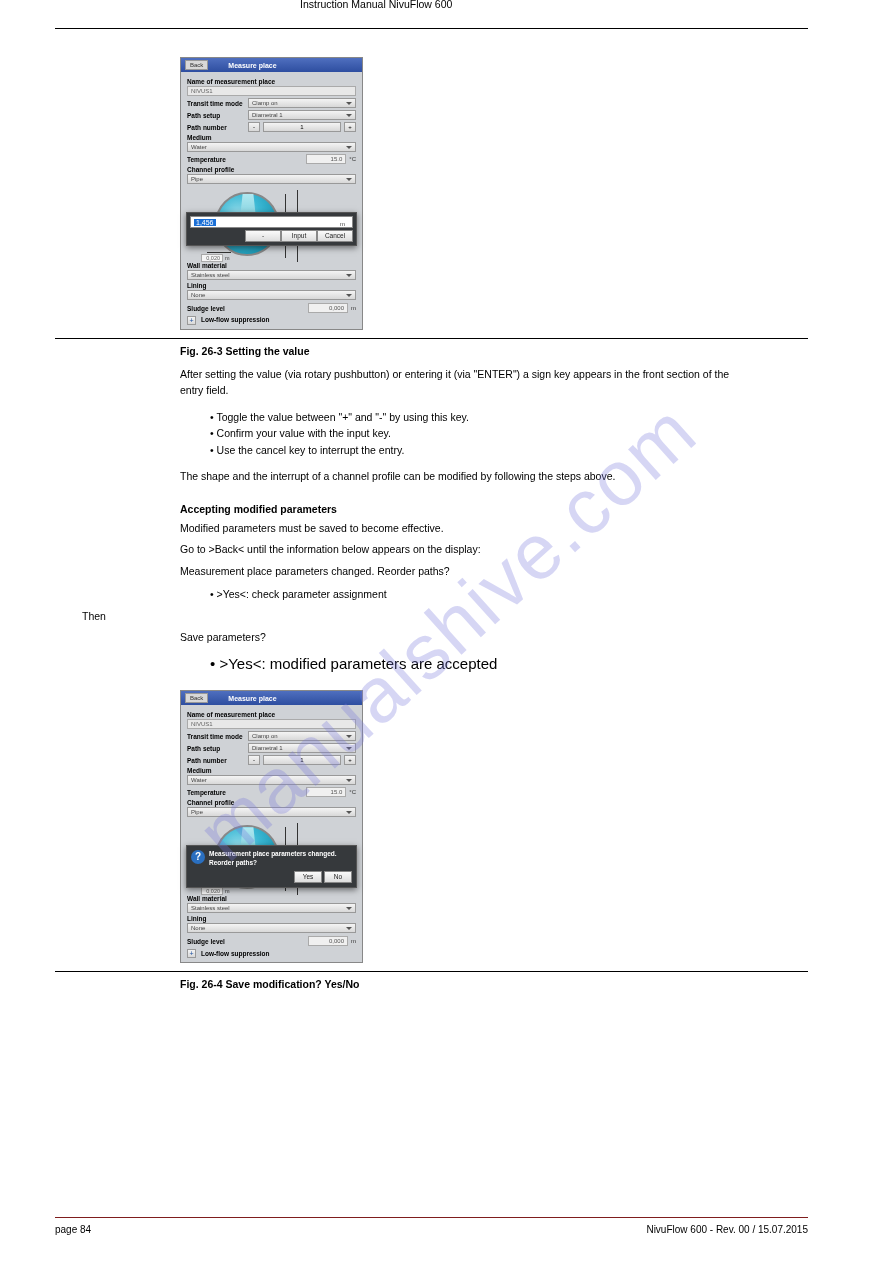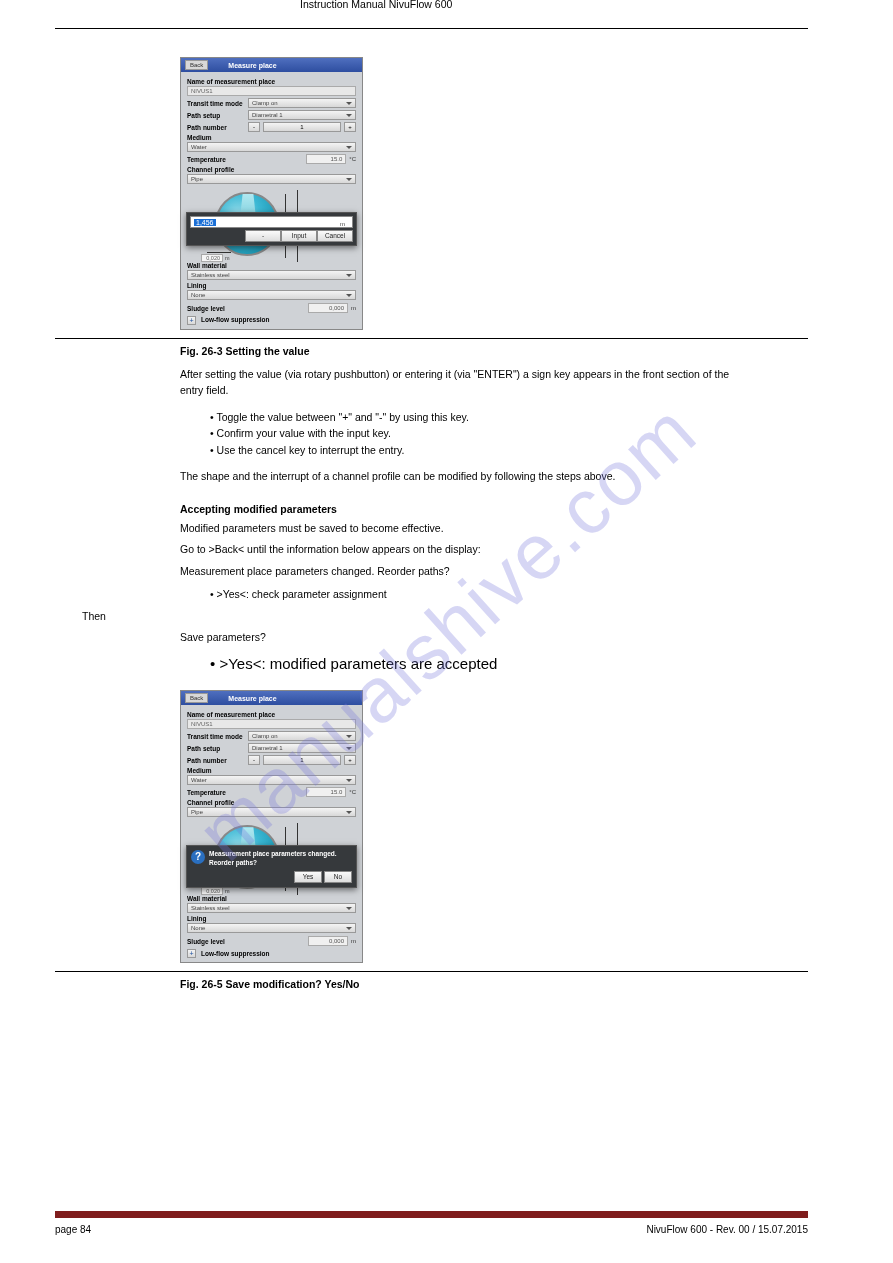--- a/index.html
+++ b/index.html
@@ -231,21 +231,21 @@
     font-size: 7px;
     color: #1a4fa0;
     margin-right: 3px;
     vertical-align: middle;
   }
   .footer {
     position: absolute;
     bottom: 28px;
     left: 55px;
     right: 85px;
-    border-top: 7px solid #7f1d1d;
+    border-top: 1px solid #7f1d1d;
     padding-top: 6px;
     display: flex;
     justify-content: space-between;
     font-size: 10px;
   }
   .watermark {
     position: absolute;
     left: 50%; top: 50%;
     transform: translate(-50%, -50%) rotate(-42deg);
     font-size: 78px;
@@ -451,20 +451,20 @@
         <div class="msg-text">Measurement place parameters changed. Reorder paths?</div>
       </div>
       <div class="msg-btns">
         <div class="msg-btn">Yes</div>
         <div class="msg-btn">No</div>
       </div>
     </div>
   </div>
 
   <hr class="hr" style="margin-top:8px;">
-  <div class="caption">Fig. 26-5 Save modification? Yes/No</div>
+  <div class="caption">Fig. 26-4 Save modification? Yes/No</div>
 
 </div>
 
 <div class="footer">
   <span>page 84</span>
   <span>NivuFlow 600 - Rev. 00 / 15.07.2015</span>
 </div>
 
 </body></html>

